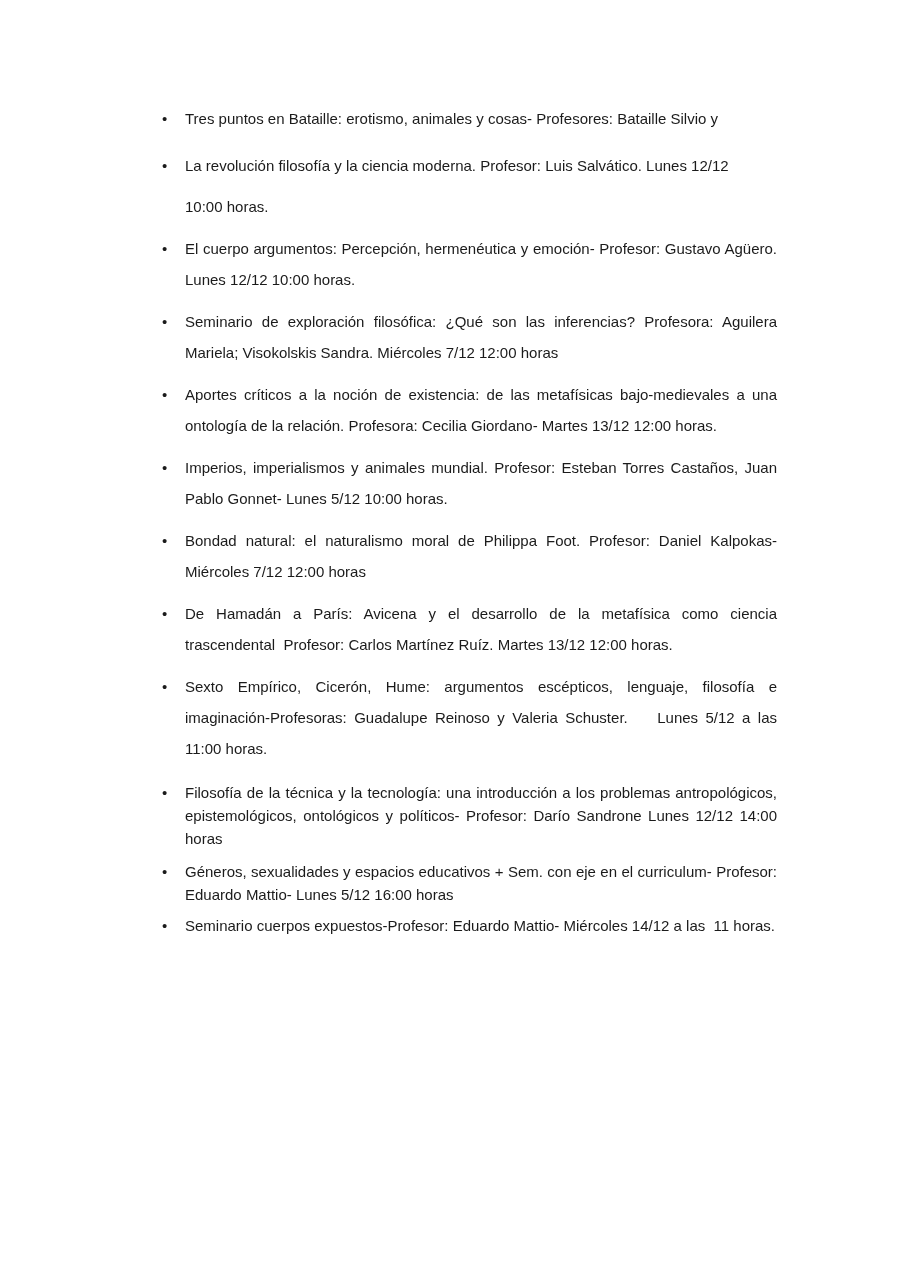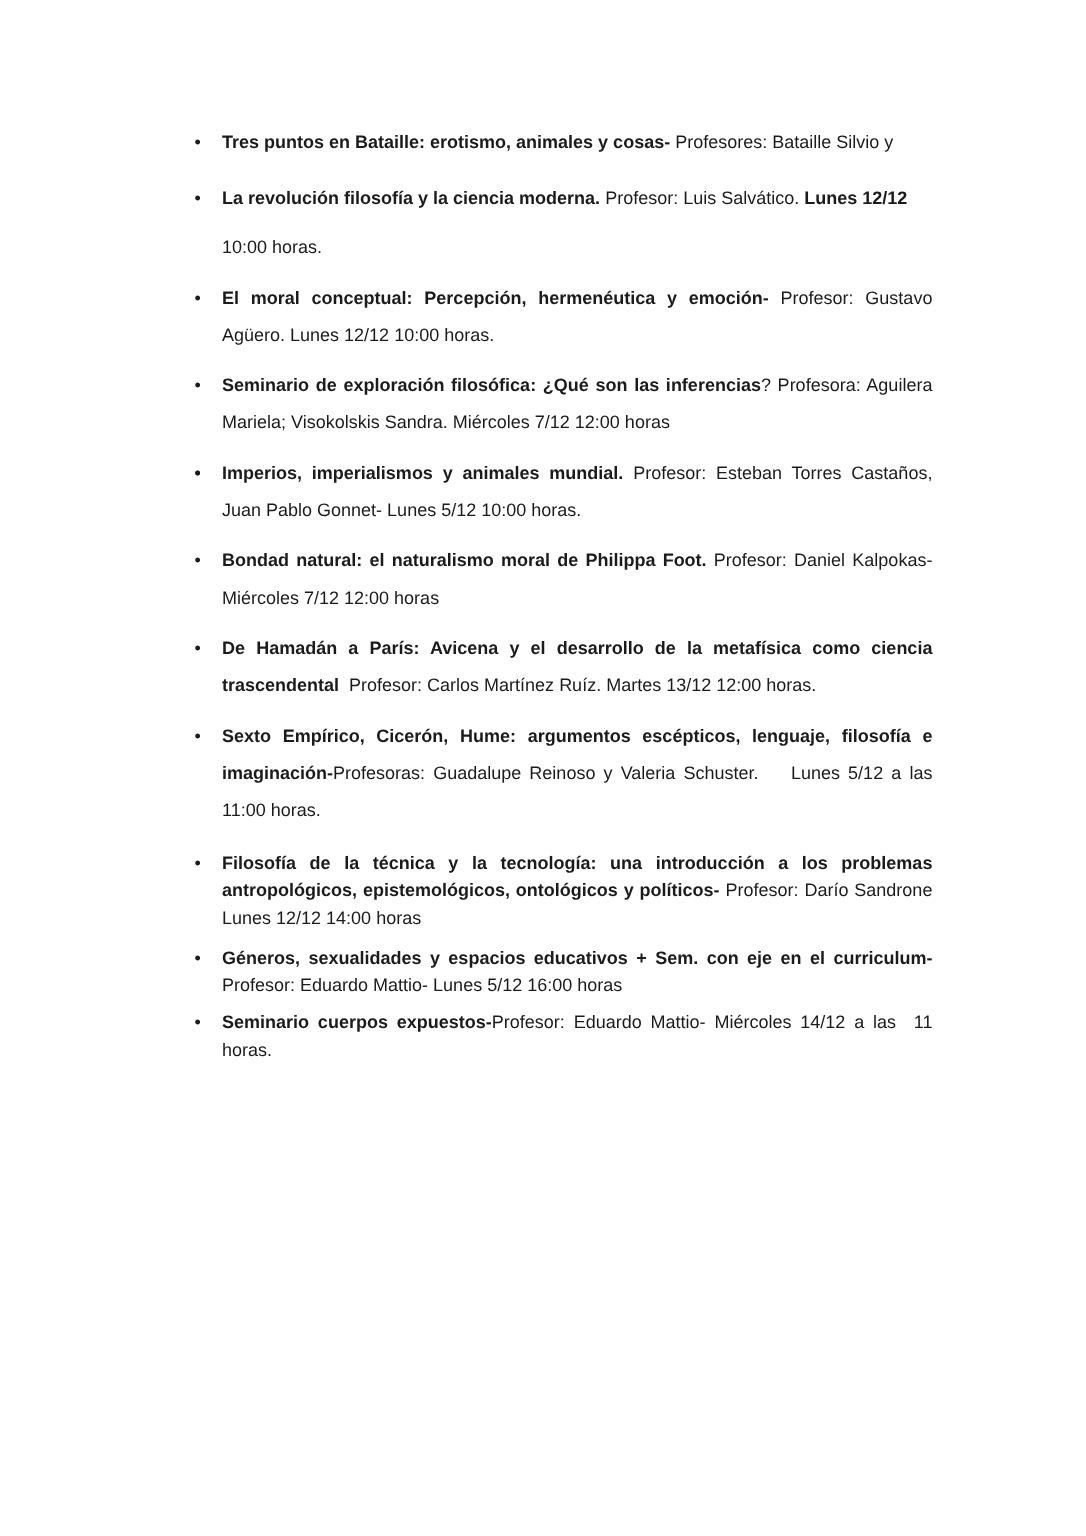--- a/index.html
+++ b/index.html
@@ -27,38 +27,38 @@
   li.item {
     position: relative;
     text-align: justify;
   }
   li.item .bullet {
     position: absolute;
     left: -23px;
     top: 0;
     font-size: 15px;
   }
-  li.item b { font-weight: bold; }
+  li.item b { font-weight: normal; }
   
   .sp-a  { line-height: 41px; margin-bottom: 6px;  text-align: left; }
   .sp-b  { line-height: 31px; margin-bottom: 11px; }
   .sp-b2 { line-height: 31px; margin-bottom: 17px; }
   .sp-c  { line-height: 23px; margin-bottom: 10px; }
   .sp-c2 { line-height: 23px; margin-bottom: 8px;  }
 </style>
 </head>
 <body>
 
 <div class="page" style="background: rgb(255, 255, 255); color: rgb(27, 27, 27);">
   <ul class="seminar-list" id="seminar-list">
       <li class="item sp-a"><span class="bullet">•</span><span><b>Tres puntos en Bataille: erotismo, animales y cosas-</b><span> Profesores: Bataille Silvio y</span><br></span></li>
       <li class="item sp-a"><span class="bullet">•</span><span><b>La revolución filosofía y la ciencia moderna.</b><span> Profesor: Luis Salvático. </span><b>Lunes 12/12</b><br><span>10:00 horas.</span></span></li>
-      <li class="item sp-b"><span class="bullet">•</span><span><b>El moral conceptual: Percepción, hermenéutica y emoción-</b><span> Profesor: Gustavo Agüero. Lunes 12/12 10:00 horas.</span></span></li>
+      <li class="item sp-b"><span class="bullet">•</span><span><b>El cuerpo argumentos: Percepción, hermenéutica y emoción-</b><span> Profesor: Gustavo Agüero. Lunes 12/12 10:00 horas.</span></span></li>
       <li class="item sp-b"><span class="bullet">•</span><span><b>Seminario de exploración filosófica: ¿Qué son las inferencias</b><span>? Profesora: Aguilera Mariela; Visokolskis Sandra. Miércoles 7/12 12:00 horas</span></span></li>
-      <li class="item sp-b"><span class="bullet">•</span></li>
+      <li class="item sp-b"><span class="bullet">•</span><span><b>Aportes críticos a la noción de existencia: de las metafísicas bajo-medievales a una ontología de la relación.</b><span> Profesora: Cecilia Giordano- Martes 13/12 12:00 horas.</span></span></li>
       <li class="item sp-b"><span class="bullet">•</span><span><b>Imperios, imperialismos y animales mundial.</b><span> Profesor: Esteban Torres Castaños, Juan Pablo Gonnet- Lunes 5/12 10:00 horas.</span></span></li>
       <li class="item sp-b"><span class="bullet">•</span><span><b>Bondad natural: el naturalismo moral de Philippa Foot.</b><span> Profesor: Daniel Kalpokas- Miércoles 7/12 12:00 horas</span></span></li>
       <li class="item sp-b"><span class="bullet">•</span><span><b>De Hamadán a París: Avicena y el desarrollo de la metafísica como ciencia trascendental</b><span> &nbsp;Profesor: Carlos Martínez Ruíz. Martes 13/12 12:00 horas.</span></span></li>
       <li class="item sp-b2"><span class="bullet">•</span><span><b>Sexto Empírico, Cicerón, Hume: argumentos escépticos, lenguaje, filosofía e imaginación-</b><span>Profesoras: Guadalupe Reinoso y Valeria Schuster. &nbsp;&nbsp;&nbsp;Lunes 5/12 a las 11:00 horas.</span></span></li>
       <li class="item sp-c"><span class="bullet">•</span><span><b>Filosofía de la técnica y la tecnología: una introducción a los problemas antropológicos, epistemológicos, ontológicos y políticos-</b><span> Profesor: Darío Sandrone Lunes 12/12 14:00 horas</span></span></li>
       <li class="item sp-c2"><span class="bullet">•</span><span><b>Géneros, sexualidades y espacios educativos + Sem. con eje en el curriculum-</b><span> Profesor: Eduardo Mattio- Lunes 5/12 16:00 horas</span></span></li>
       <li class="item sp-c2"><span class="bullet">•</span><span><b>Seminario cuerpos expuestos-</b><span>Profesor: Eduardo Mattio- Miércoles 14/12 a las &nbsp;11 horas.</span></span></li>
     </ul>
 </div>
 

